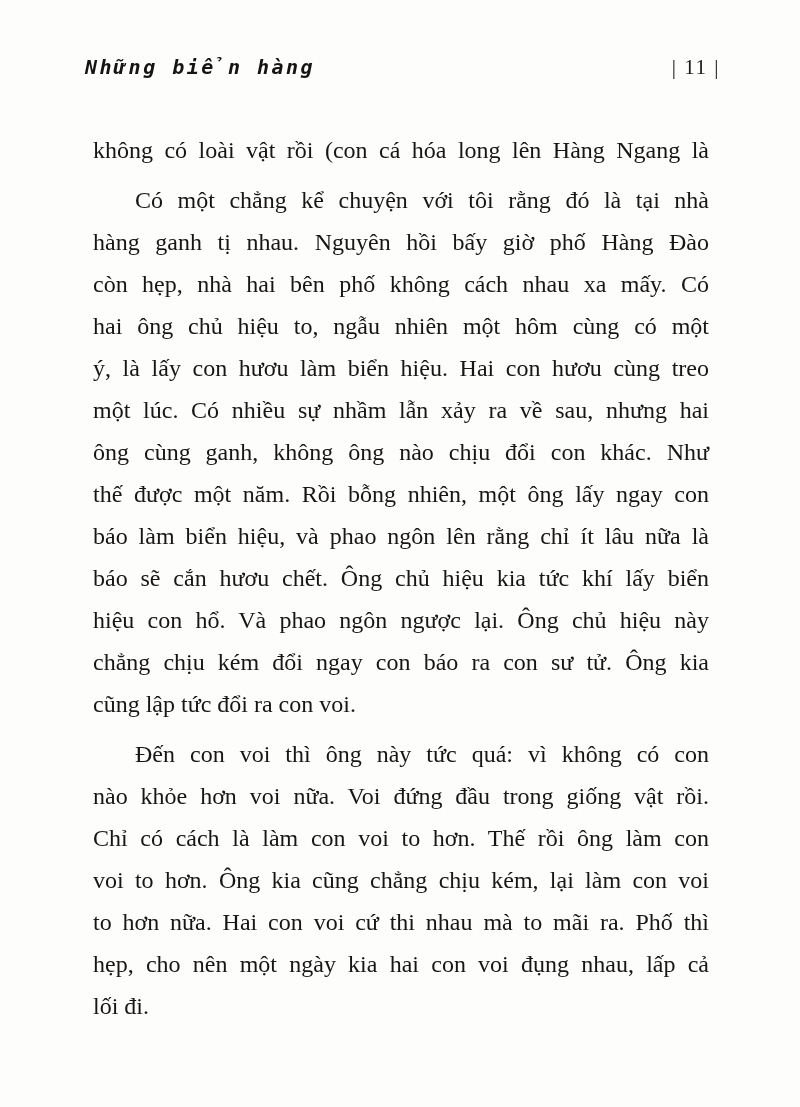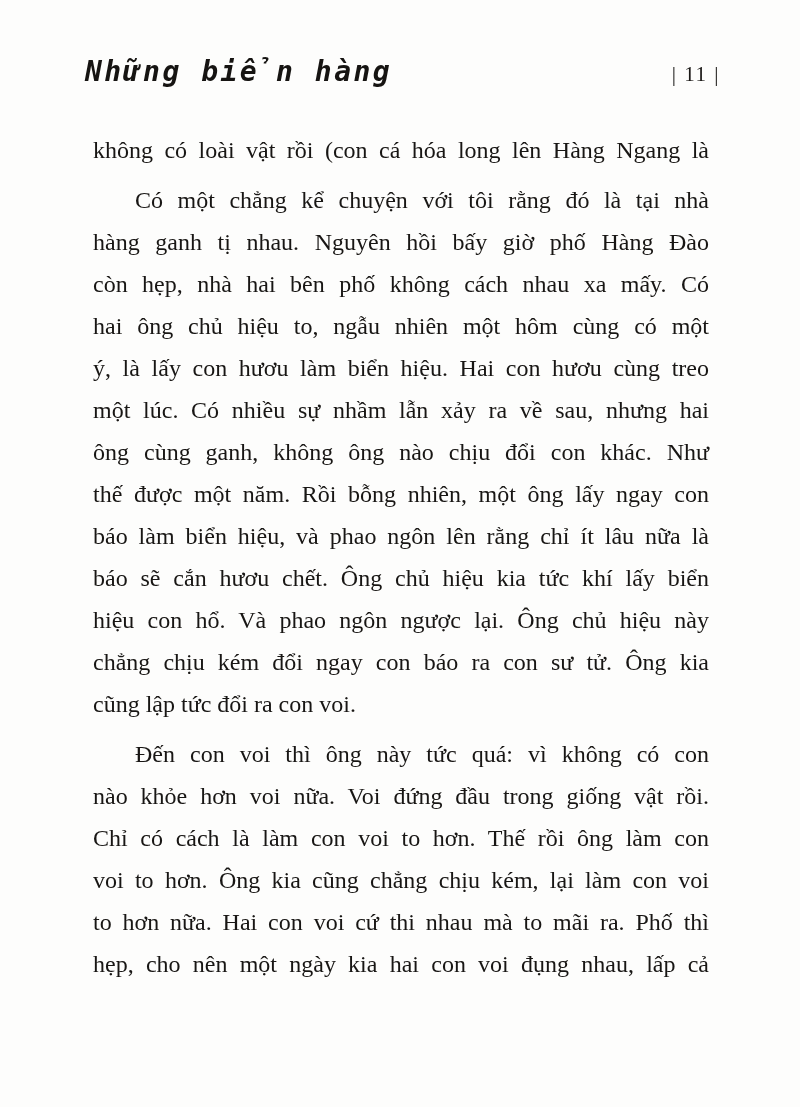--- a/index.html
+++ b/index.html
@@ -26,21 +26,21 @@
     left: 85px;
     right: 80px;
     display: flex;
     justify-content: space-between;
     align-items: baseline;
   }
   .running-title {
     font-family: "DejaVu Sans Mono", monospace;
     font-style: italic;
     font-weight: bold;
-    font-size: 28px;
+    font-size: 20px;
     letter-spacing: 2.5px;
     color: #161412;
   }
   .page-number {
     font-family: "Liberation Serif", serif;
     font-size: 21px;
     letter-spacing: 1.5px;
     color: #1a1816;
     text-align: center;
   }
@@ -94,15 +94,16 @@
         <div class="line">chẳng chịu kém đổi ngay con báo ra con sư tử. Ông kia</div>
         <div class="line last">cũng lập tức đổi ra con voi.</div>
       </div>
       <div class="paragraph">
         <div class="line indent">Đến con voi thì ông này tức quá: vì không có con</div>
         <div class="line">nào khỏe hơn voi nữa. Voi đứng đầu trong giống vật rồi.</div>
         <div class="line">Chỉ có cách là làm con voi to hơn. Thế rồi ông làm con</div>
         <div class="line">voi to hơn. Ông kia cũng chẳng chịu kém, lại làm con voi</div>
         <div class="line">to hơn nữa. Hai con voi cứ thi nhau mà to mãi ra. Phố thì</div>
         <div class="line">hẹp, cho nên một ngày kia hai con voi đụng nhau, lấp cả</div>
+        <div class="line last">lối đi.</div>
       </div>
     </div>
 </div>
 
 </body></html>

